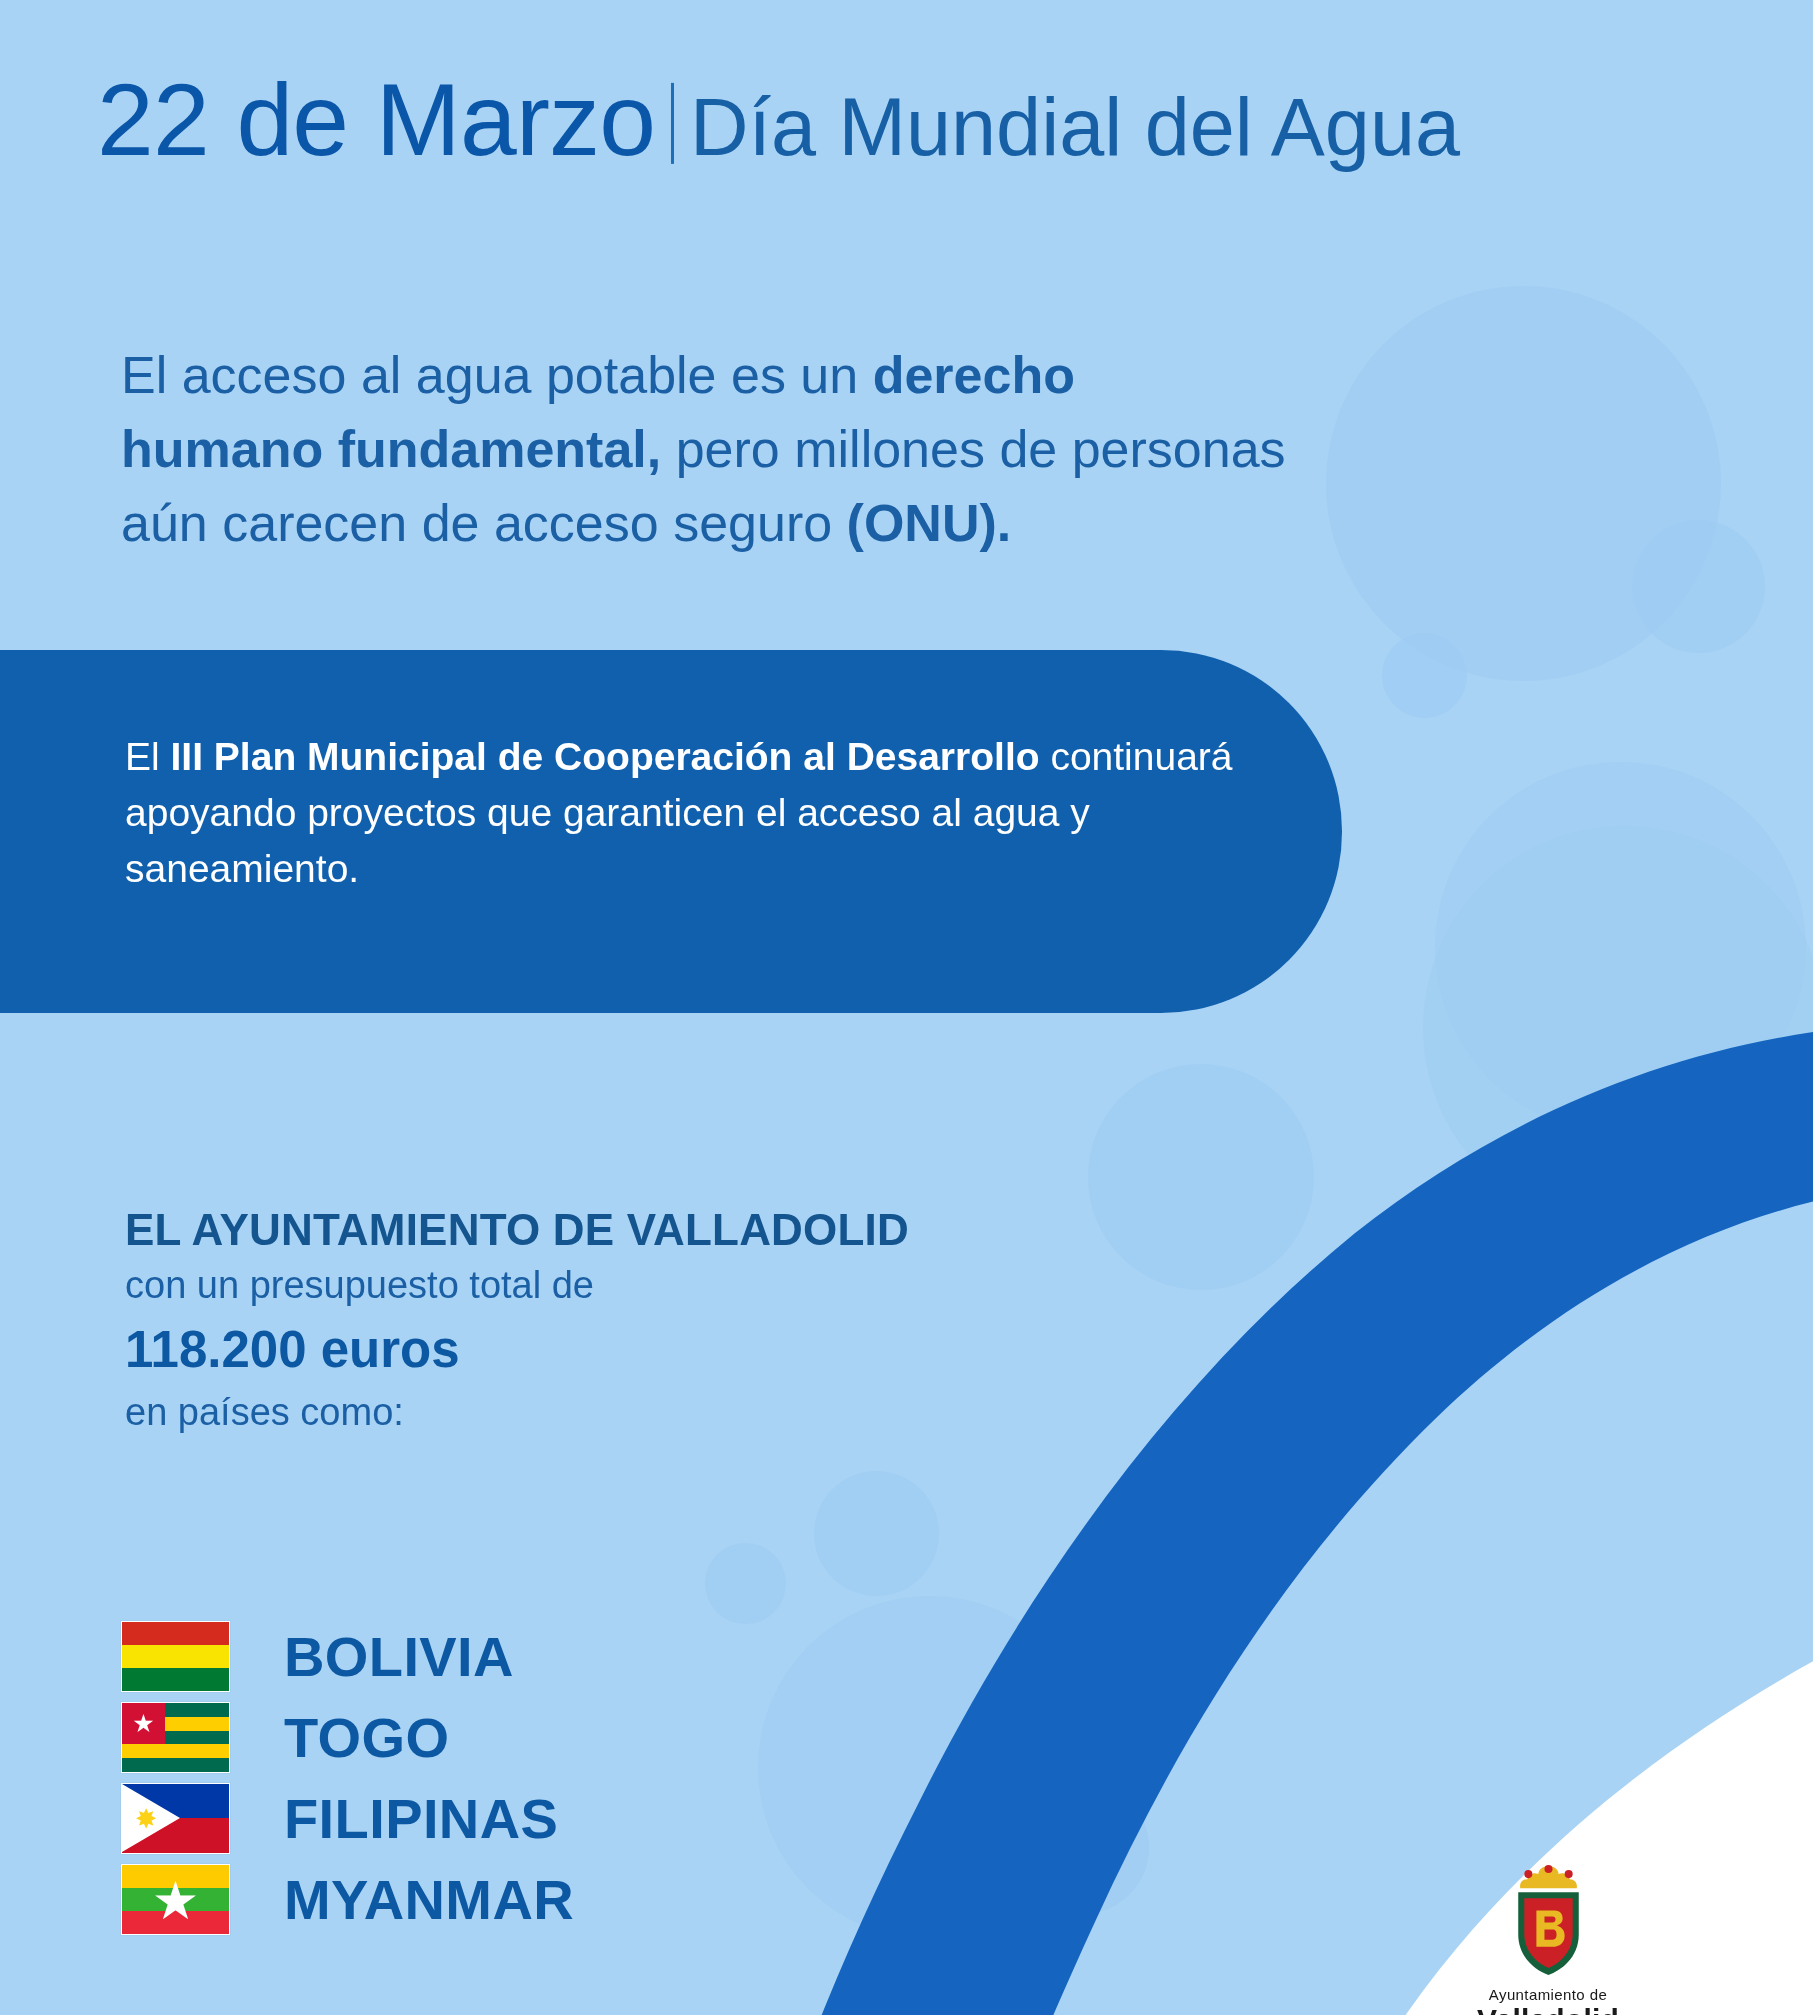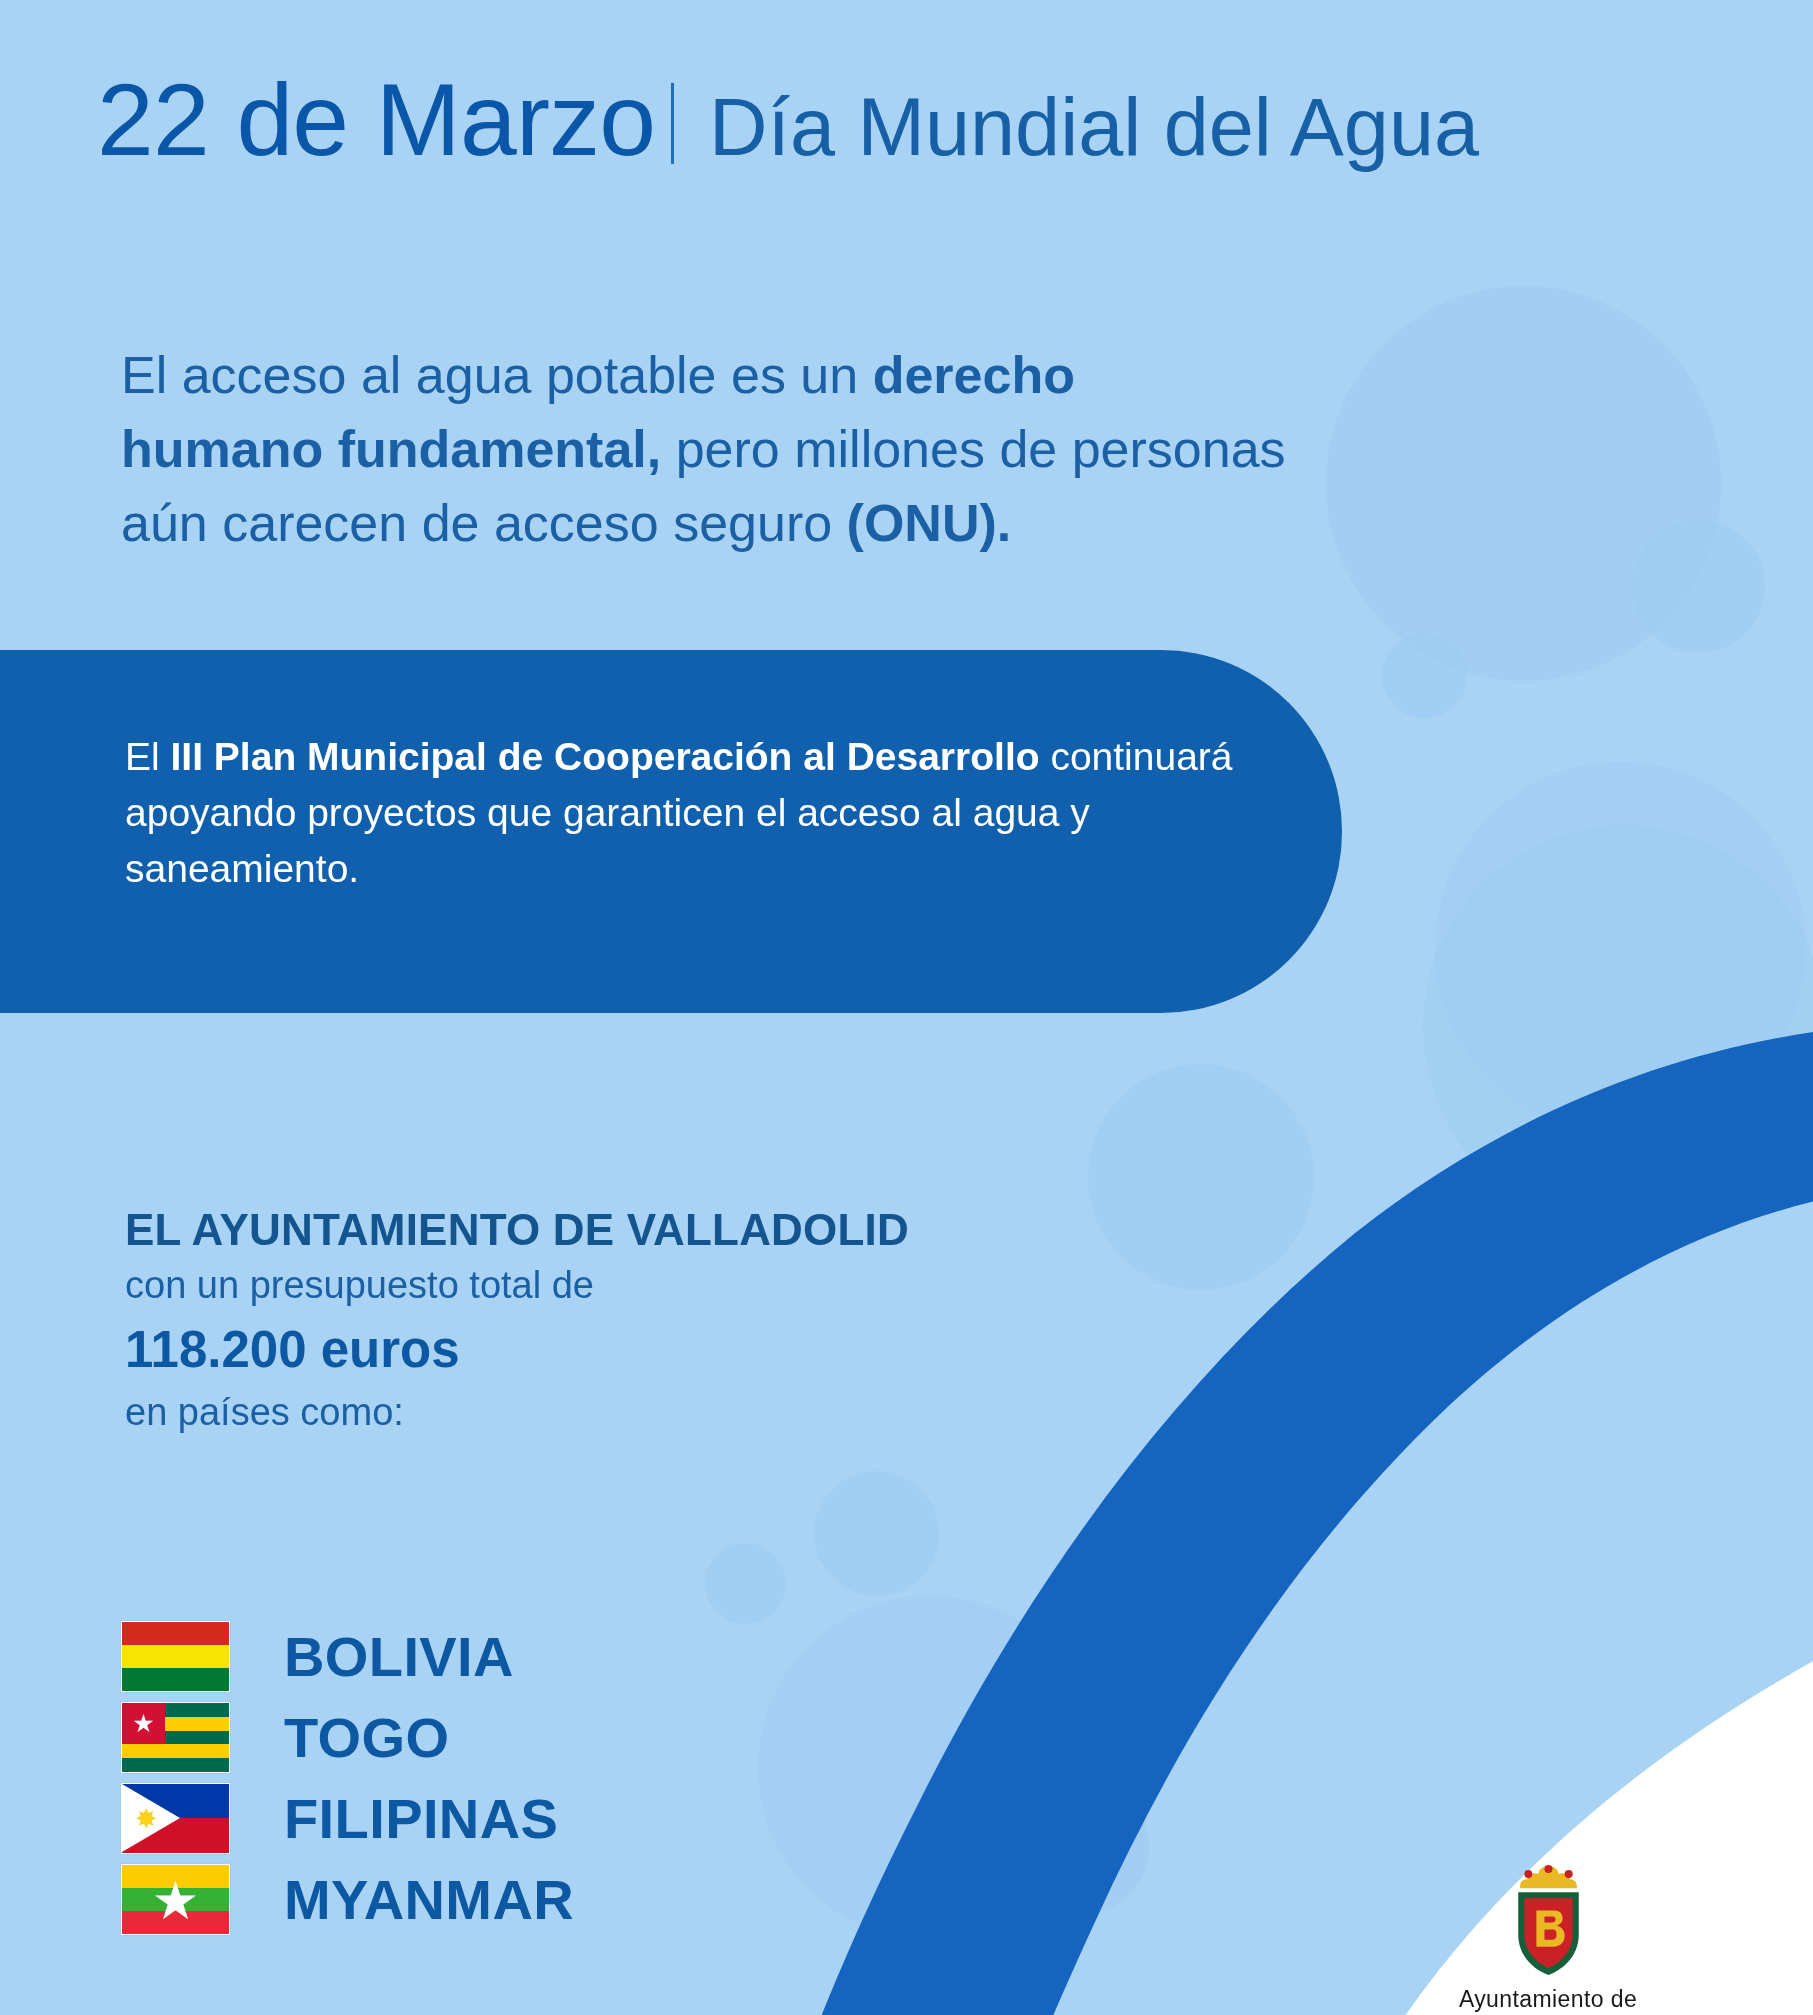--- a/index.html
+++ b/index.html
@@ -60,21 +60,20 @@
     height: 81px;
     background: #1d6fb8;
     margin: 0 16px;
     transform: translateY(8.9px);
   }
   .header .sub {
     font-size: 81px;
     font-weight: normal;
     color: #1760a6;
     line-height: 1;
-    margin-left: 19px;
   }
 
   
   .intro {
     position: absolute;
     top: 339px;
     left: 121px;
     width: 1169px;
     font-size: 52px;
     line-height: 1.42;
@@ -195,21 +194,21 @@
   
   .logo-aytu {
     position: absolute;
     left: 1423px;
     top: 1862px;
     width: 250px;
     text-align: center;
     color: #1a1a1a;
   }
   .logo-aytu .crest { margin: 0 auto 7.3px auto; display:block; }
-  .logo-aytu .l1 { font-size: 23px; letter-spacing: 0.4px; }
+  .logo-aytu .l1 { font-size: 15px; letter-spacing: 0.4px; }
   .logo-aytu .l2 { font-size: 30px; font-weight: bold; letter-spacing: 0.2px; }
 </style>
 </head>
 <body>
 
 <div class="poster">
 
   <div class="bubbles">
     <div class="bubble" style="left:1326px;top:286px;width:395px;height:395px;opacity:0.55;"></div>
     <div class="bubble" style="left:1632px;top:520px;width:133px;height:133px;opacity:0.6;"></div>

